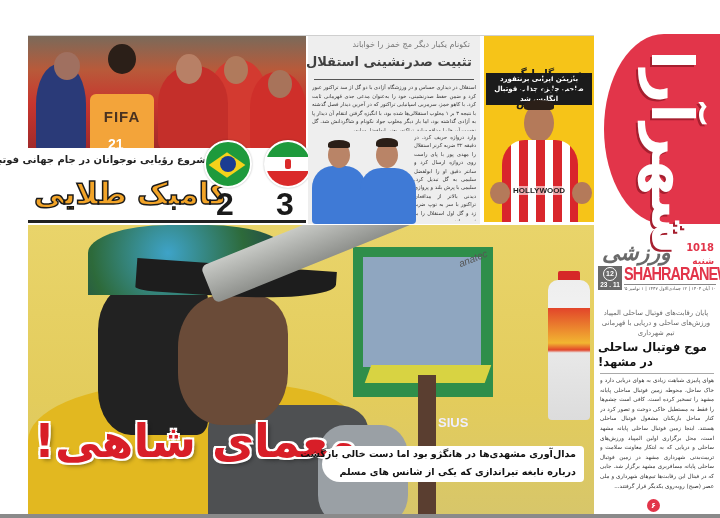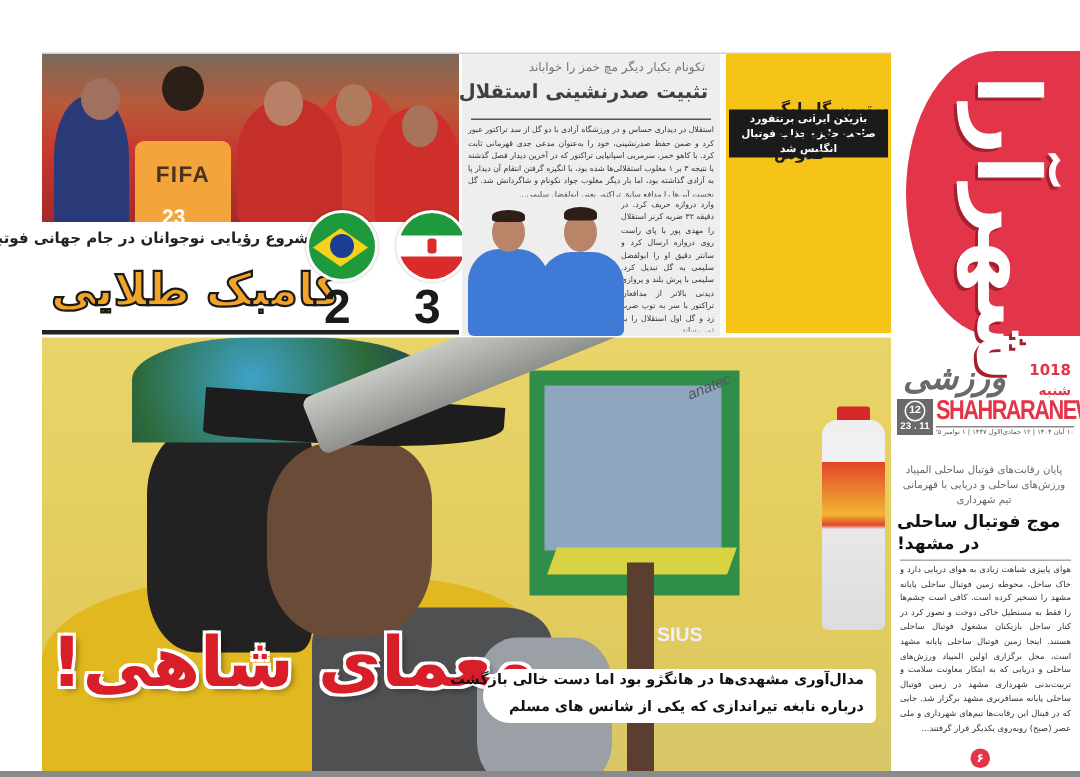--- a/index.html
+++ b/index.html
@@ -111,21 +111,21 @@
   <div class="player" style="left:180px;top:24px;width:60px;height:90px;background:#d33a30;"></div>
   <div class="player" style="left:222px;top:36px;width:56px;height:80px;background:#cf2f2a;"></div>
   <div class="player" style="left:196px;top:20px;width:24px;height:28px;background:#b07a5c;border-radius:50%;"></div>
   <div class="player" style="left:240px;top:34px;width:24px;height:28px;background:#a8735a;border-radius:50%;"></div>
   <div class="player" style="left:130px;top:30px;width:70px;height:84px;background:#c42f2a;"></div>
   <div class="player" style="left:148px;top:18px;width:26px;height:30px;background:#b88066;border-radius:50%;"></div>
   <div class="player" style="left:80px;top:8px;width:28px;height:30px;background:#2b1f18;border-radius:50%;"></div>
   <div class="fifa-vest">
       <span>FIFA</span>
     </div>
-  <div class="vest-num">23</div>
+  <div class="vest-num">21</div>
 </div>
 
 <div class="abs" id="score-box">
   <div id="score-subtitle" class="rtl">شروع رؤیایی نوجوانان در جام جهانی فوتبال</div>
   <div id="score-headline" class="rtl">کامبک طلایی</div>
   <div class="flag" id="flag-brazil">
       <div class="diamond"></div>
       <div class="globe"></div>
     </div>
   <div class="flag" id="flag-iran">
@@ -149,20 +149,28 @@
     <div class="head" style="left:16px;top:10px;width:22px;height:26px;"></div>
     <div class="hair" style="left:16px;top:8px;width:22px;height:8px;"></div>
     <div class="head" style="left:64px;top:10px;width:22px;height:26px;"></div>
     <div class="hair" style="left:64px;top:6px;width:22px;height:9px;"></div>
   </div>
 </div>
 
 <div class="abs" id="gheddous">
   <div id="gheddous-kicker">بازیکن ایرانی برنتفورد صاحب جایزه جذاب فوتبال انگلیس شد</div>
   <div id="gheddous-title">برترین گل لیگ جزیره به نام قدوس</div>
+  <div id="gheddous-player">
+    <div class="head" style="left:34px;top:6px;width:30px;height:38px;background:#b47a5a;"></div>
+    <div class="hair" style="left:34px;top:2px;width:30px;height:10px;"></div>
+    <div class="stripe-shirt"></div>
+    <div class="head" style="left:0;top:84px;width:20px;height:22px;background:#b47a5a;"></div>
+    <div class="head" style="left:82px;top:84px;width:20px;height:22px;background:#b47a5a;"></div>
+    <div id="hollywood">HOLLYWOOD</div>
+  </div>
 </div>
 
 <div class="abs" id="masthead-logo">
   <div id="logo-circle"></div>
   <div id="logo-glyphs">شهرآرا</div>
 </div>
 
 <div class="abs" id="issue-strip">
   <div id="shahr-varzeshi">ورزشی</div>
   <div id="issue-number">1018</div>

